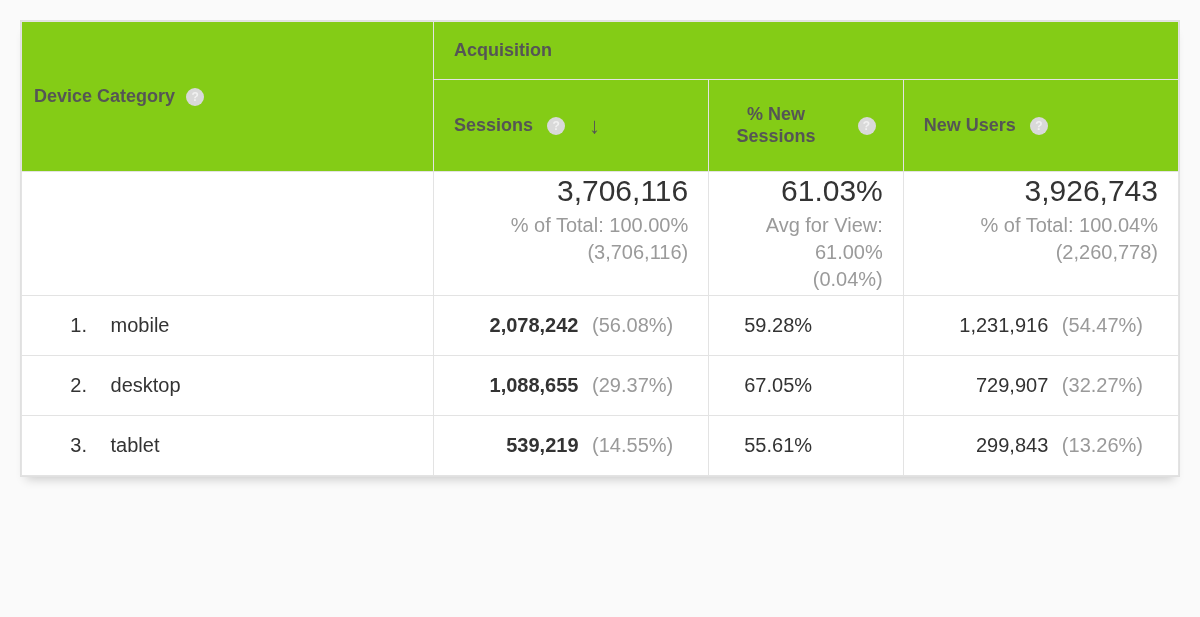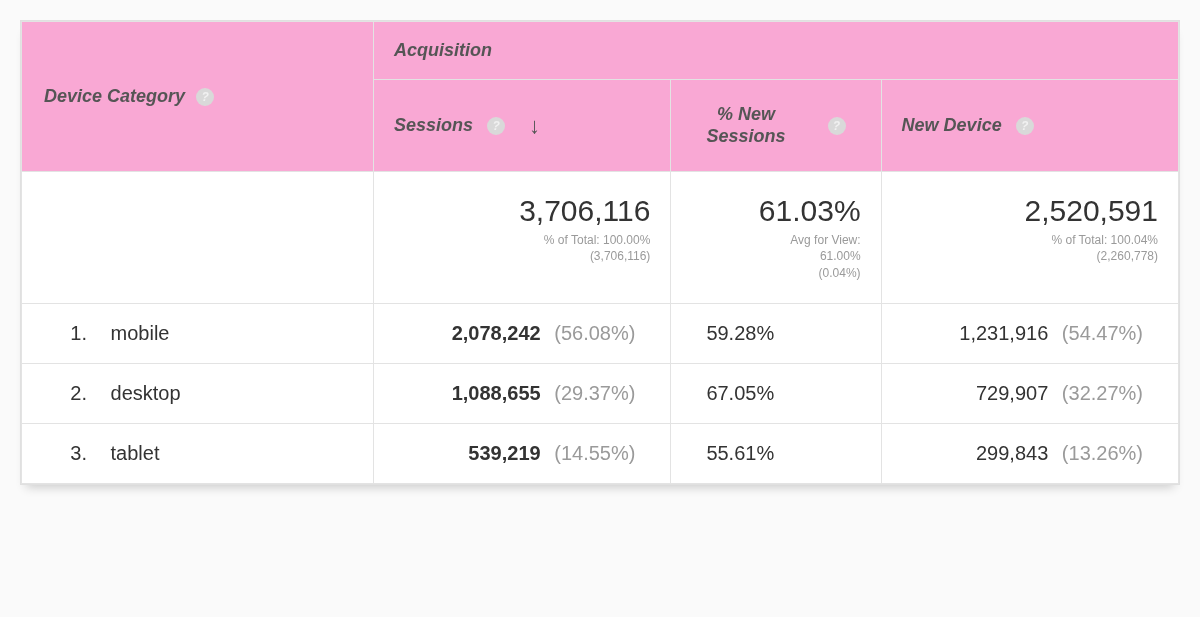--- a/index.html
+++ b/index.html
@@ -22,30 +22,29 @@
       box-shadow: 0 8px 10px -6px rgba(0,0,0,0.2);
     }
     table {
       width: 100%;
       border-collapse: collapse;
     }
     th, td {
       border: 1px solid #e3e3e3;
     }
     th {
-      background: #f9a8d4;
+      background: #84cc16;
       font-weight: bold;
       color: #555;
       text-align: left;
       position: relative;
-      font-style: italic;
     }
     .th-device {
-      width: 352px;
-      padding: 20px 22px;
+      width: 412px;
+      padding: 20px 12px;
       font-size: 18px;
       vertical-align: middle;
     }
     .th-acquisition {
       padding: 18px 20px;
       font-size: 18px;
     }
     .th-metric {
       padding: 24px 20px;
       font-size: 18px;
@@ -77,34 +76,34 @@
       vertical-align: middle;
     }
     .sort-arrow {
       display: inline-block;
       font-size: 22px;
       margin-left: 16px;
       color: #555;
     }
     .totals-row td {
       background: #fff;
-      padding: 22px 20px;
+      padding: 2px 20px;
       text-align: right;
       vertical-align: top;
     }
     .totals-row .totals-empty {
       border-right: 1px solid #e3e3e3;
     }
     .totals-main {
       font-size: 30px;
       color: #333;
       white-space: nowrap;
     }
     .totals-sub {
-      font-size: 12px;
+      font-size: 20px;
       color: #9a9a9a;
       margin-top: 4px;
       line-height: 1.35;
     }
     .data-row td {
       padding: 18px 35px;
       font-size: 20px;
       color: #333;
       background: #fff;
     }
@@ -167,21 +166,21 @@
           <div class="th-metric-inner">
             <span class="two-line">
               <span>% New</span><br>
               <span>Sessions</span>
             </span>
             <span class="help-icon">?</span>
           </div>
         </th>
         <th class="th-metric">
           <div class="th-metric-inner">
-            <span>New Device</span>
+            <span>New Users</span>
             <span class="help-icon">?</span>
           </div>
         </th>
       </tr>
     </thead>
     <tbody>
       <tr class="totals-row">
         <td class="totals-empty"></td>
         <td>
           <div class="totals-main">3,706,116</div>
@@ -192,21 +191,21 @@
         </td>
         <td>
           <div class="totals-main">61.03%</div>
           <div class="totals-sub">
             <span>Avg for View:</span><br>
             <span>61.00%</span><br>
             <span>(0.04%)</span>
           </div>
         </td>
         <td>
-          <div class="totals-main">2,520,591</div>
+          <div class="totals-main">3,926,743</div>
           <div class="totals-sub">
             <span>% of Total: 100.04%</span><br>
             <span>(2,260,778)</span>
           </div>
         </td>
       </tr>
 
       <tr class="data-row">
         <td class="cell-device">
           <span class="row-index">1.</span>

